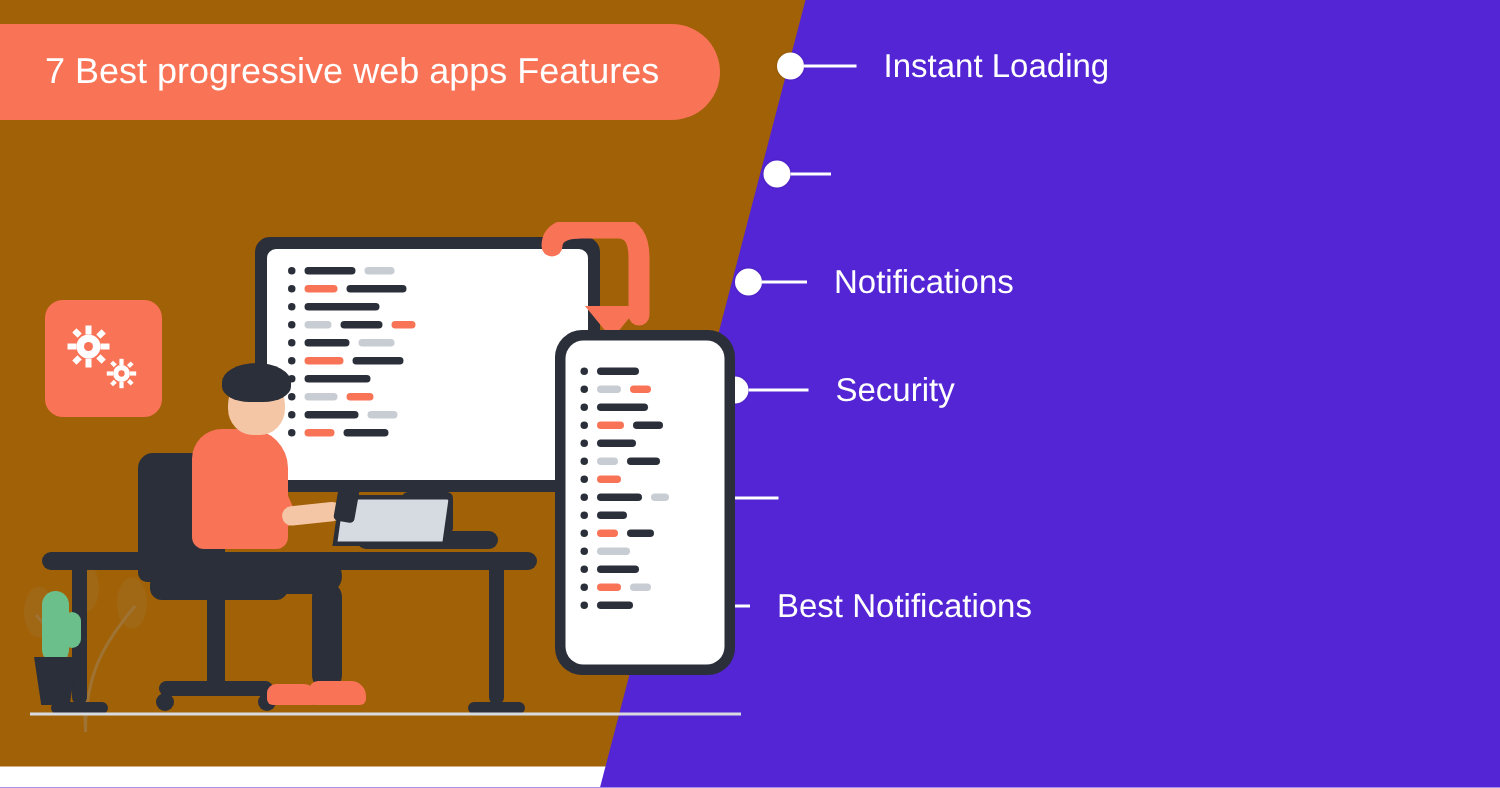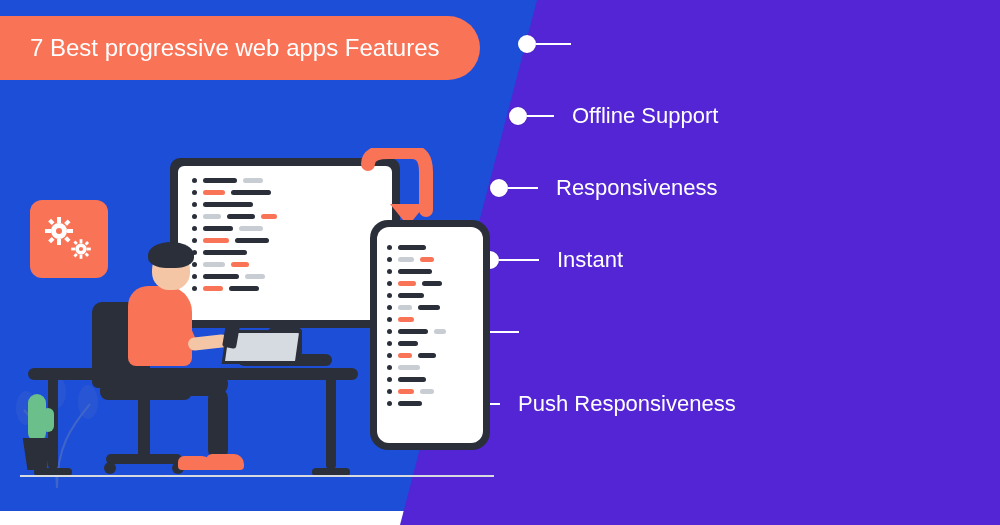--- a/index.html
+++ b/index.html
@@ -1,17 +1,17 @@
 <!DOCTYPE html>
 <html><head>
 <meta charset="utf-8">
 <style>
   * { box-sizing: border-box; margin: 0; padding: 0; }
   body { width: 1000px; height: 525px; font-family: Arial, Helvetica, sans-serif; overflow: hidden; }
-  .canvas { position: relative; width: 1000px; height: 511px; background: #1d4ed8; }
+  .canvas { position: relative; width: 1000px; height: 511px; background: #a16207; }
   .right-panel {
     position: absolute; right: 0; top: 0; width: 600px; height: 525px;
     background: #5425d4;
     clip-path: polygon(137px 0, 600px 0, 600px 525px, 0 525px);
   }
   .title-pill {
     position: absolute; left: 0; top: 16px;
     background: #f97357;
     color: #ffffff;
     padding: 18px 30px;
@@ -98,44 +98,44 @@
   <div class="right-panel"></div>
 
   <div class="title-pill">
     <span>7 Best progressive web apps Features</span>
   </div>
 
   <div class="features">
     <div class="feature-item" style="margin-left:28px">
       <span class="bullet"></span>
       <span class="connector" style="width:35px"></span>
+      <span class="feature-label">Instant Loading</span>
     </div>
     <div class="feature-item" style="margin-left:19px">
       <span class="bullet"></span>
       <span class="connector" style="width:27px"></span>
-      <span class="feature-label">Offline Support</span>
     </div>
     <div class="feature-item" style="margin-left:0px">
       <span class="bullet"></span>
       <span class="connector" style="width:30px"></span>
-      <span class="feature-label">Responsiveness</span>
+      <span class="feature-label">Notifications</span>
     </div>
     <div class="feature-item" style="margin-left:-9px">
       <span class="bullet"></span>
       <span class="connector" style="width:40px"></span>
-      <span class="feature-label">Instant</span>
+      <span class="feature-label">Security</span>
     </div>
     <div class="feature-item" style="margin-left:-19px">
       <span class="bullet"></span>
       <span class="connector" style="width:30px"></span>
     </div>
     <div class="feature-item" style="margin-left:-28px">
       <span class="bullet"></span>
       <span class="connector" style="width:20px"></span>
-      <span class="feature-label">Push Responsiveness</span>
+      <span class="feature-label">Best Notifications</span>
     </div>
   </div>
 
   <div class="illustration">
     <div class="bg-plant">
       <svg viewBox="0 0 90 120">
           <g stroke="#9aa0a6" stroke-width="2" fill="none">
         <path d="M45 118 C45 80 30 60 12 40"></path>
             <path d="M45 118 C45 78 58 58 78 34"></path>
         <path d="M45 118 C45 88 42 60 45 20"></path>

